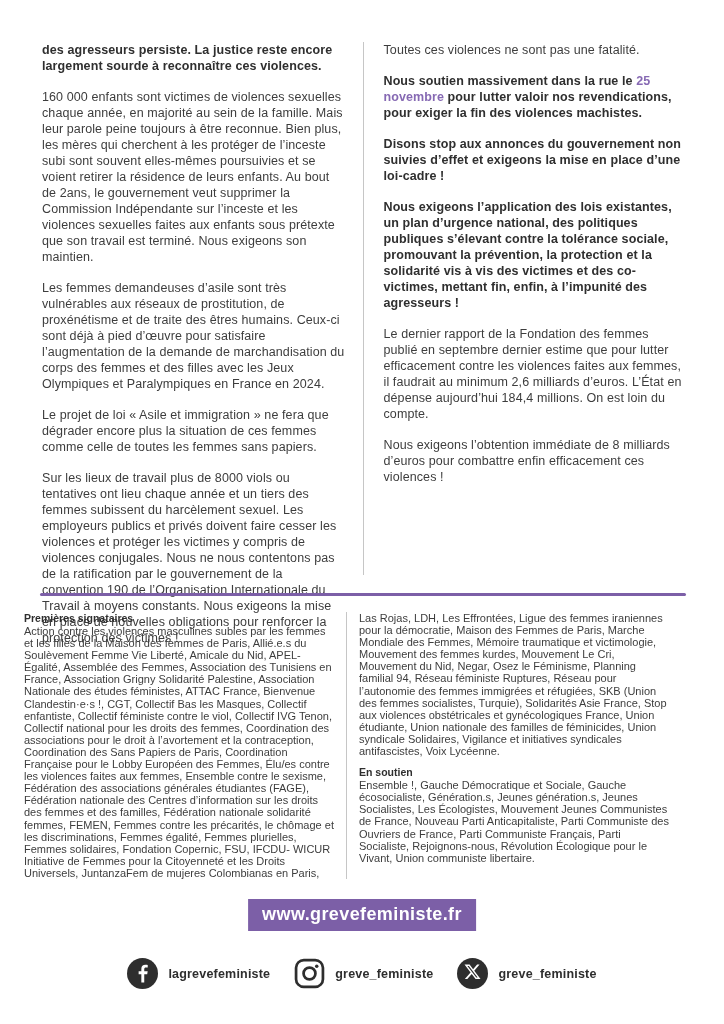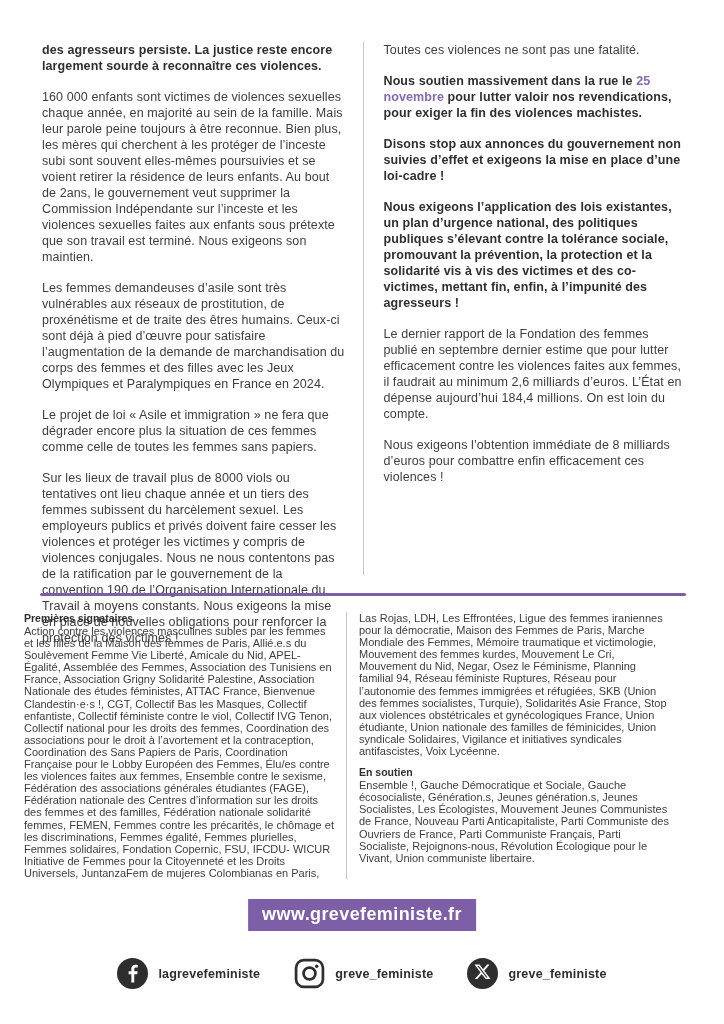--- a/index.html
+++ b/index.html
@@ -48,21 +48,21 @@
   .site-banner{
     position:absolute;top:899px;left:50%;transform:translateX(-50%);
     background:#7c5fa7;color:#ffffff;
     font-size:18px;font-weight:bold;letter-spacing:.4px;
     padding:5px 14px 6px 14px;
     white-space:nowrap;
   }
   
   .social-row{
     position:absolute;top:958px;left:0;width:724px;
-    display:flex;justify-content:center;align-items:center;gap:34px;
+    display:flex;justify-content:center;align-items:center;gap:24px;
   }
   .social-item{display:flex;align-items:center;gap:10px;}
   .social-icon{width:31px;height:31px;display:block;}
   .social-handle{font-size:12.5px;font-weight:bold;color:#2e2e2e;letter-spacing:.2px;}
 </style>
 </head>
 <body>
 
 <div class="page">
 

